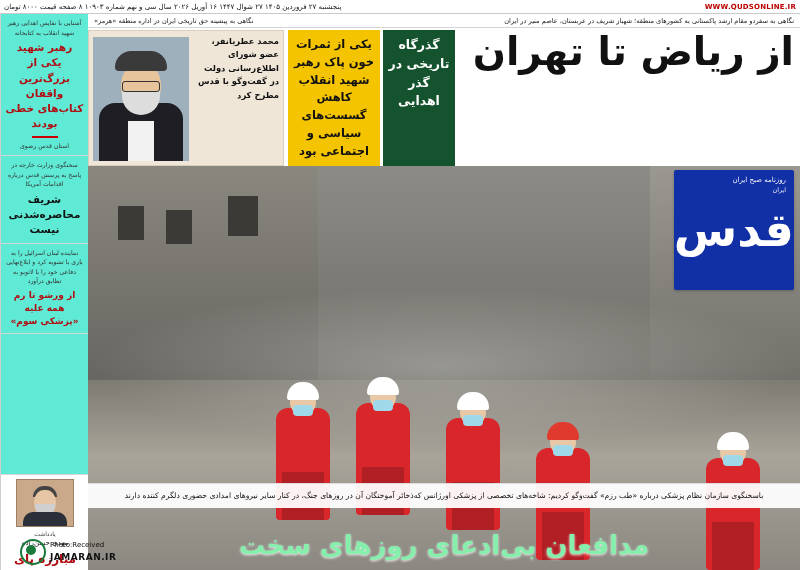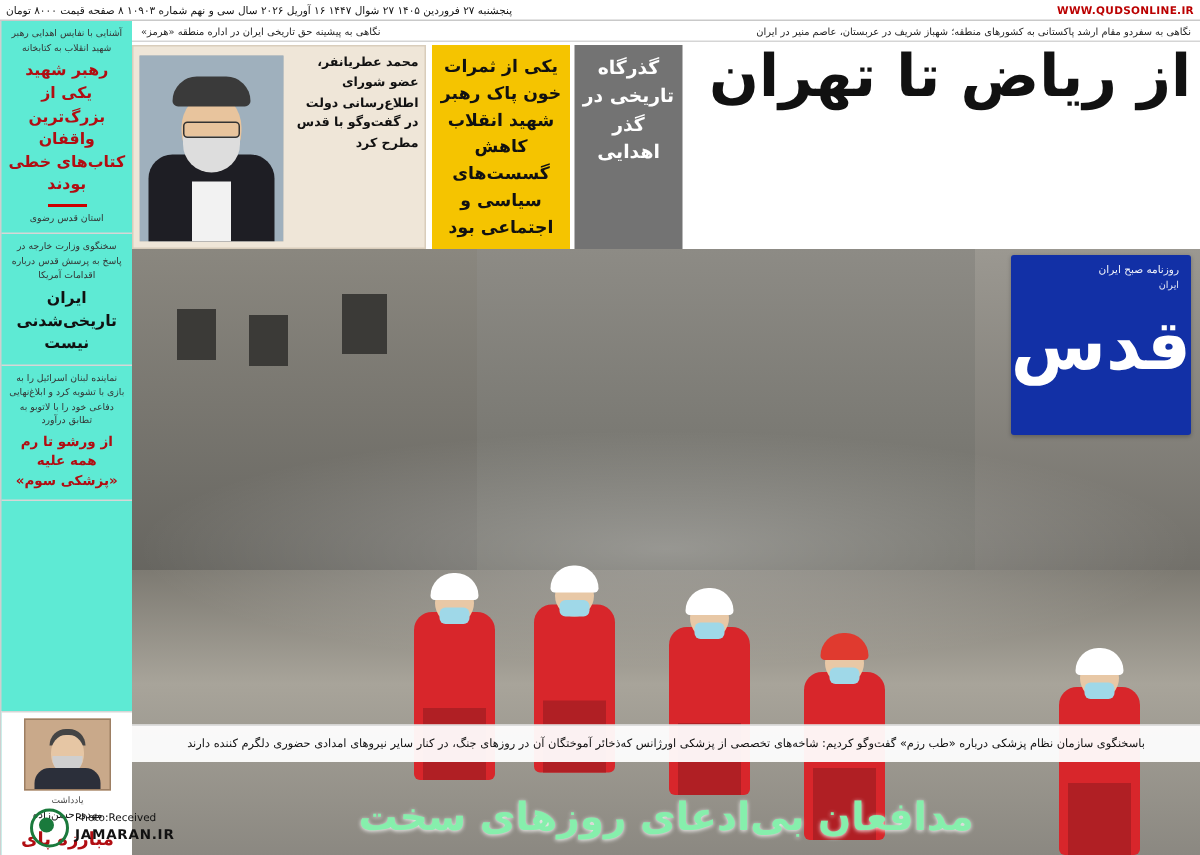--- a/index.html
+++ b/index.html
@@ -114,21 +114,21 @@
     letter-spacing:-.5px;
   }
   .main-title .l2{
     font-size:39px;font-weight:bold;color:#111;line-height:1.15;
     letter-spacing:-.5px;
   }
 
   
   .teaser-orange{
     position:absolute;top:16px;right:345px;width:72px;height:136px;
-    background:#737373;color:#fff;
+    background:#14532d;color:#fff;
     padding:6px 5px;box-sizing:border-box;
     font-weight:bold;font-size:12.5px;line-height:1.5;text-align:center;
   }
   .teaser-yellow{
     position:absolute;top:16px;right:420px;width:92px;height:136px;
     background:#f5c400;color:#111;
     padding:6px 5px;box-sizing:border-box;
     font-weight:bold;font-size:11.5px;line-height:1.55;text-align:center;
   }
   .teaser-photo{
@@ -253,21 +253,21 @@
 
     <div class="lc-block">
       <div class="lc-kicker">آشنایی با نفایس اهدایی رهبر شهید انقلاب به کتابخانه</div>
       <div class="lc-title">رهبر شهید یکی از بزرگ‌ترین واقفان کتاب‌های خطی بودند</div>
       <span class="quoteline"></span>
       <div class="lc-kicker">استان قدس رضوی</div>
     </div>
 
     <div class="lc-block">
       <div class="lc-kicker">سخنگوی وزارت خارجه در پاسخ به پرسش قدس درباره اقدامات آمریکا</div>
-      <div class="lc-title dark">ایران تاریخی‌شدنی نیست</div>
+      <div class="lc-title dark">شریف محاصره‌شدنی نیست</div>
     </div>
 
     <div class="lc-block">
       <div class="lc-kicker">نماینده لبنان اسرائیل را به بازی با تشویه کرد و ابلاغ‌نهایی دفاعی خود را با لاتوبو به تطابق درآورد</div>
       <div class="lc-title small">از ورشو تا رم همه علیه «پزشکی سوم»</div>
     </div>
 
     <div class="authorbox">
       <div class="author-photo">
         <div class="hair"></div>

